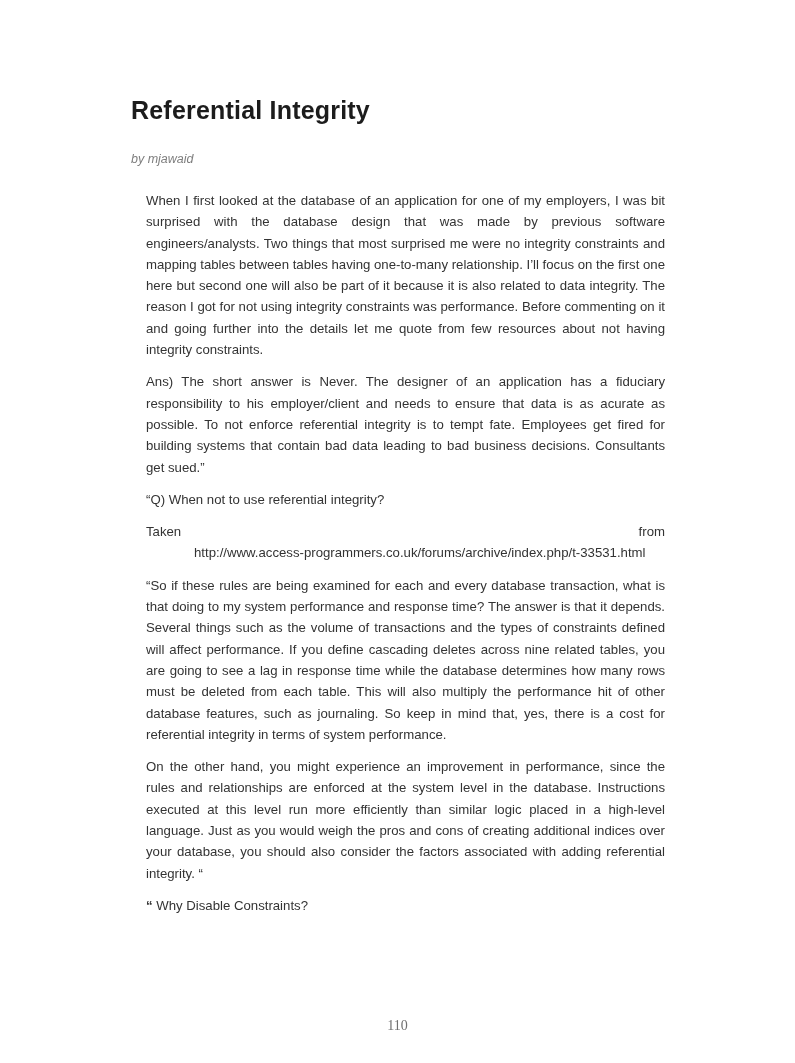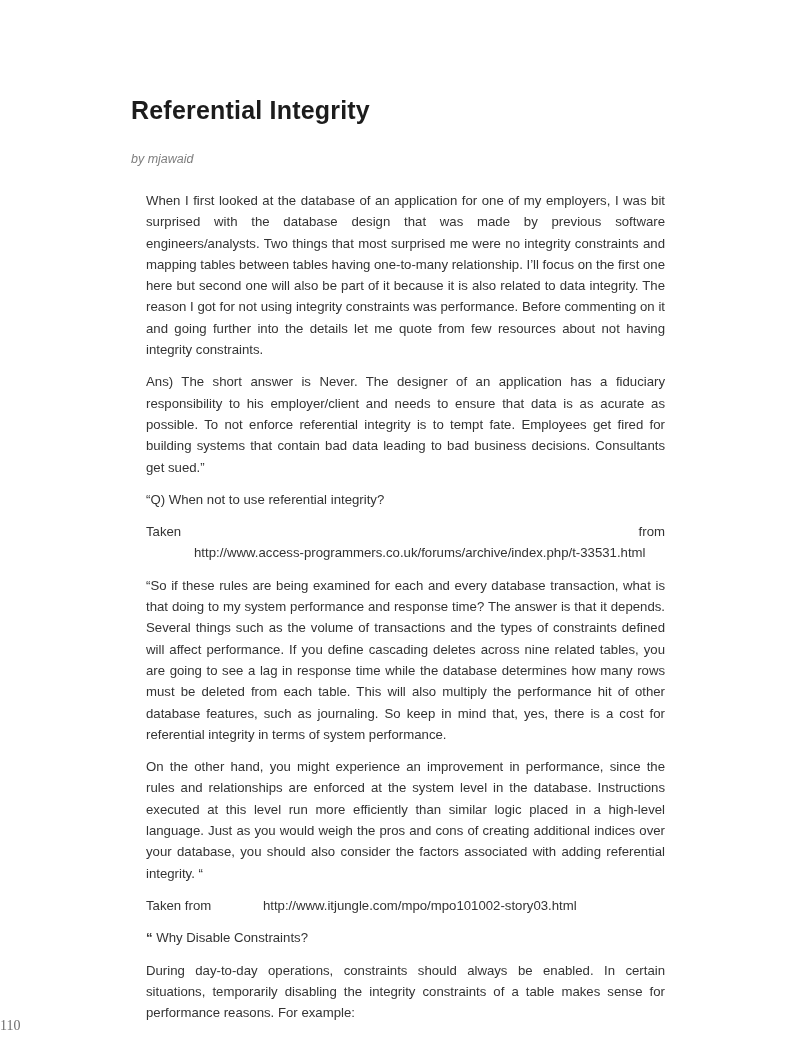--- a/index.html
+++ b/index.html
@@ -53,21 +53,21 @@
   }
   .nowrap {
     white-space: nowrap;
     padding-left: 48px;
   }
   .pagenum {
     position: absolute;
     top: 1018px;
     left: 0;
     width: 795px;
-    text-align: left;
+    text-align: center;
     font-family: "Liberation Serif", serif;
     font-size: 14px;
     color: #6f6f6f;
   }
 </style>
 </head>
 <body>
 
 <div class="page">
   <div class="content">
@@ -80,22 +80,20 @@
       <p class="para">Ans) The short answer is Never. The designer of an application has a fiduciary responsibility to his employer/client and needs to ensure that data is as acurate as possible. To not enforce referential integrity is to tempt fate. Employees get fired for building systems that contain bad data leading to bad business decisions. Consultants get sued.”</p>
 
       <p class="para">“Q) When not to use referential integrity?</p>
 
       <p class="para"><span>Taken from</span> <span class="nowrap">http://www.access-programmers.co.uk/forums/archive/index.php/t-33531.html</span></p>
 
       <p class="para">“So if these rules are being examined for each and every database transaction, what is that doing to my system performance and response time? The answer is that it depends. Several things such as the volume of transactions and the types of constraints defined will affect performance. If you define cascading deletes across nine related tables, you are going to see a lag in response time while the database determines how many rows must be deleted from each table. This will also multiply the performance hit of other database features, such as journaling. So keep in mind that, yes, there is a cost for referential integrity in terms of system performance.</p>
 
       <p class="para">On the other hand, you might experience an improvement in performance, since the rules and relationships are enforced at the system level in the database. Instructions executed at this level run more efficiently than similar logic placed in a high-level language. Just as you would weigh the pros and cons of creating additional indices over your database, you should also consider the factors associated with adding referential integrity. “</p>
 
-      <p class="para"><span>Taken from</span> <span class="nowrap">http://www.itjungle.com/mpo/mpo101002-story03.html</span></p>
 
       <p class="para"><span class="qmark">“</span><span> Why Disable Constraints?</span></p>
 
-      <p class="para">During day-to-day operations, constraints should always be enabled. In certain situations, temporarily disabling the integrity constraints of a table makes sense for performance reasons. For example:</p>
     </div>
   </div>
 
   <div class="pagenum">110</div>
 </div>
 
 </body></html>

